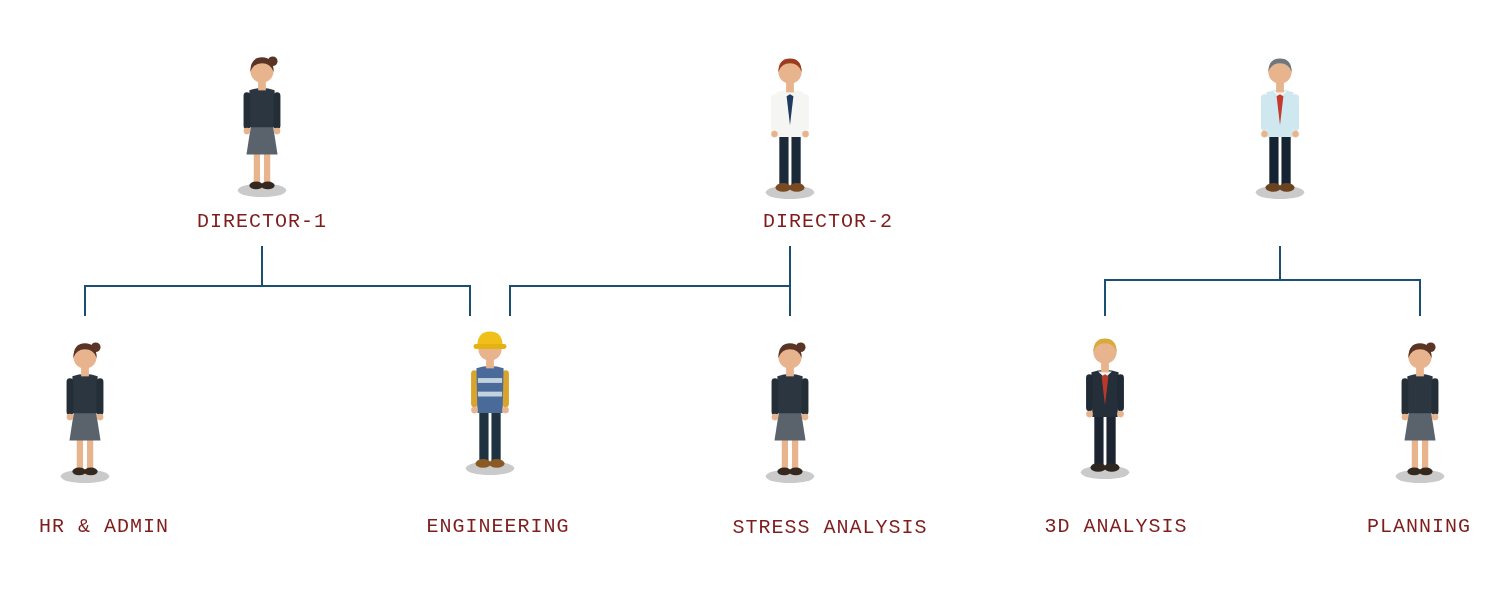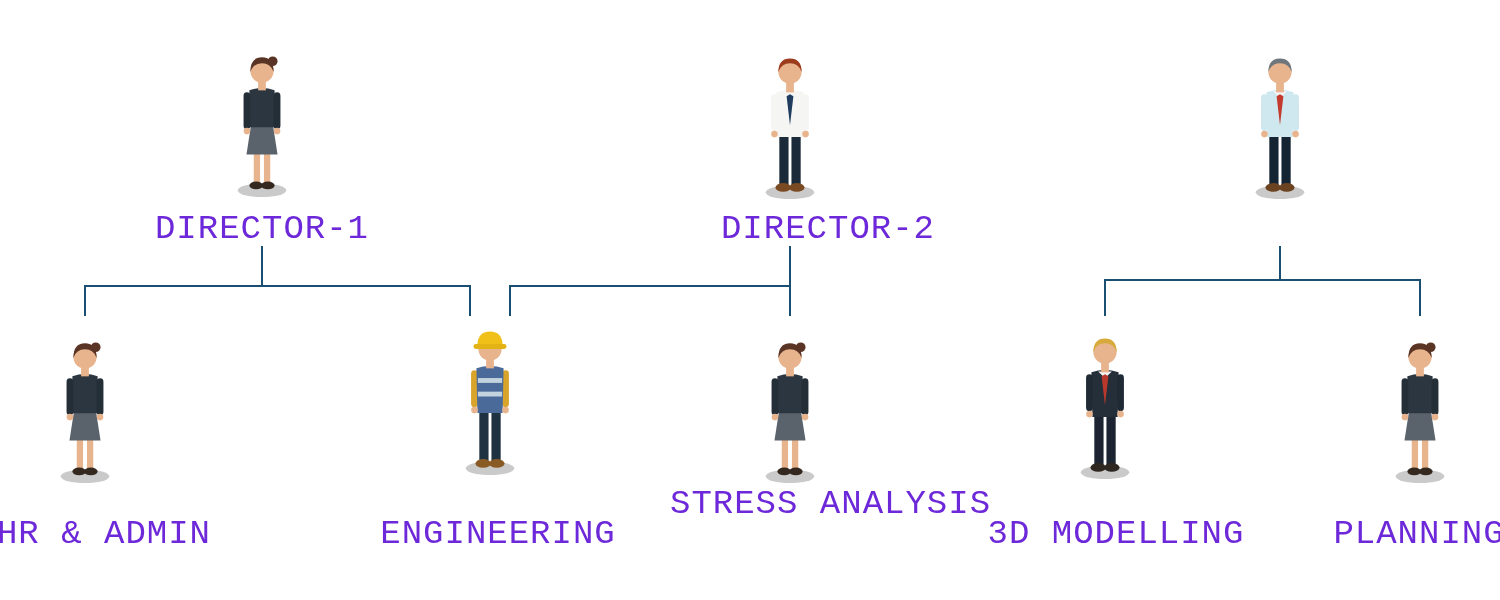--- a/index.html
+++ b/index.html
@@ -3,21 +3,21 @@
 <meta charset="utf-8">
 <style>
   html,body{margin:0;padding:0;background:#ffffff;}
   body{font-family:"Liberation Mono","DejaVu Sans Mono",monospace;}
   .canvas{position:relative;width:1500px;height:600px;background:#ffffff;overflow:hidden;}
   .connectors{position:absolute;left:0;top:0;}
   .figure{position:absolute;width:78px;height:165px;overflow:visible;}
   .label{
     position:absolute;width:320px;text-align:center;white-space:nowrap;
     font-family:"Liberation Mono","DejaVu Sans Mono",monospace;
-    font-size:34px;line-height:1.15;letter-spacing:1px;color:#6d28d9;
+    font-size:20px;line-height:1.15;letter-spacing:1px;color:#7f1d1d;
   }
   .defs{position:absolute;width:0;height:0;overflow:hidden;}
 </style>
 </head>
 <body>
 
 <svg class="defs" aria-hidden="true">
   <defs>
     <symbol id="fig-woman" viewBox="0 0 80 170">
       <ellipse cx="40" cy="159" rx="25" ry="7" fill="#bdbdbd" opacity="0.8"></ellipse>
@@ -113,17 +113,17 @@
     </svg>
   <svg class="figure" style="left:1066px;top:318px;--hair:#d8aa3c;--shirt:#242f3a;--sleeve:#202a34;--collar:#f5f5f3;--tie:#b8392c;--pants:#1b2430;--shoes:#2e2620">
       <use href="#fig-man"></use>
     </svg>
   <svg class="figure" style="left:1381px;top:322px">
       <use href="#fig-woman"></use>
     </svg>
 
   <div class="label" style="left:-56px;top:515px">HR &amp; ADMIN</div>
   <div class="label" style="left:338px;top:515px">ENGINEERING</div>
-  <div class="label" style="left:670px;top:485px">STRESS ANALYSIS</div>
-  <div class="label" style="left:956px;top:515px">3D MODELLING</div>
+  <div class="label" style="left:670px;top:516px">STRESS ANALYSIS</div>
+  <div class="label" style="left:956px;top:515px">3D ANALYSIS</div>
   <div class="label" style="left:1259px;top:515px">PLANNING</div>
 
 </div>
 
 </body></html>

